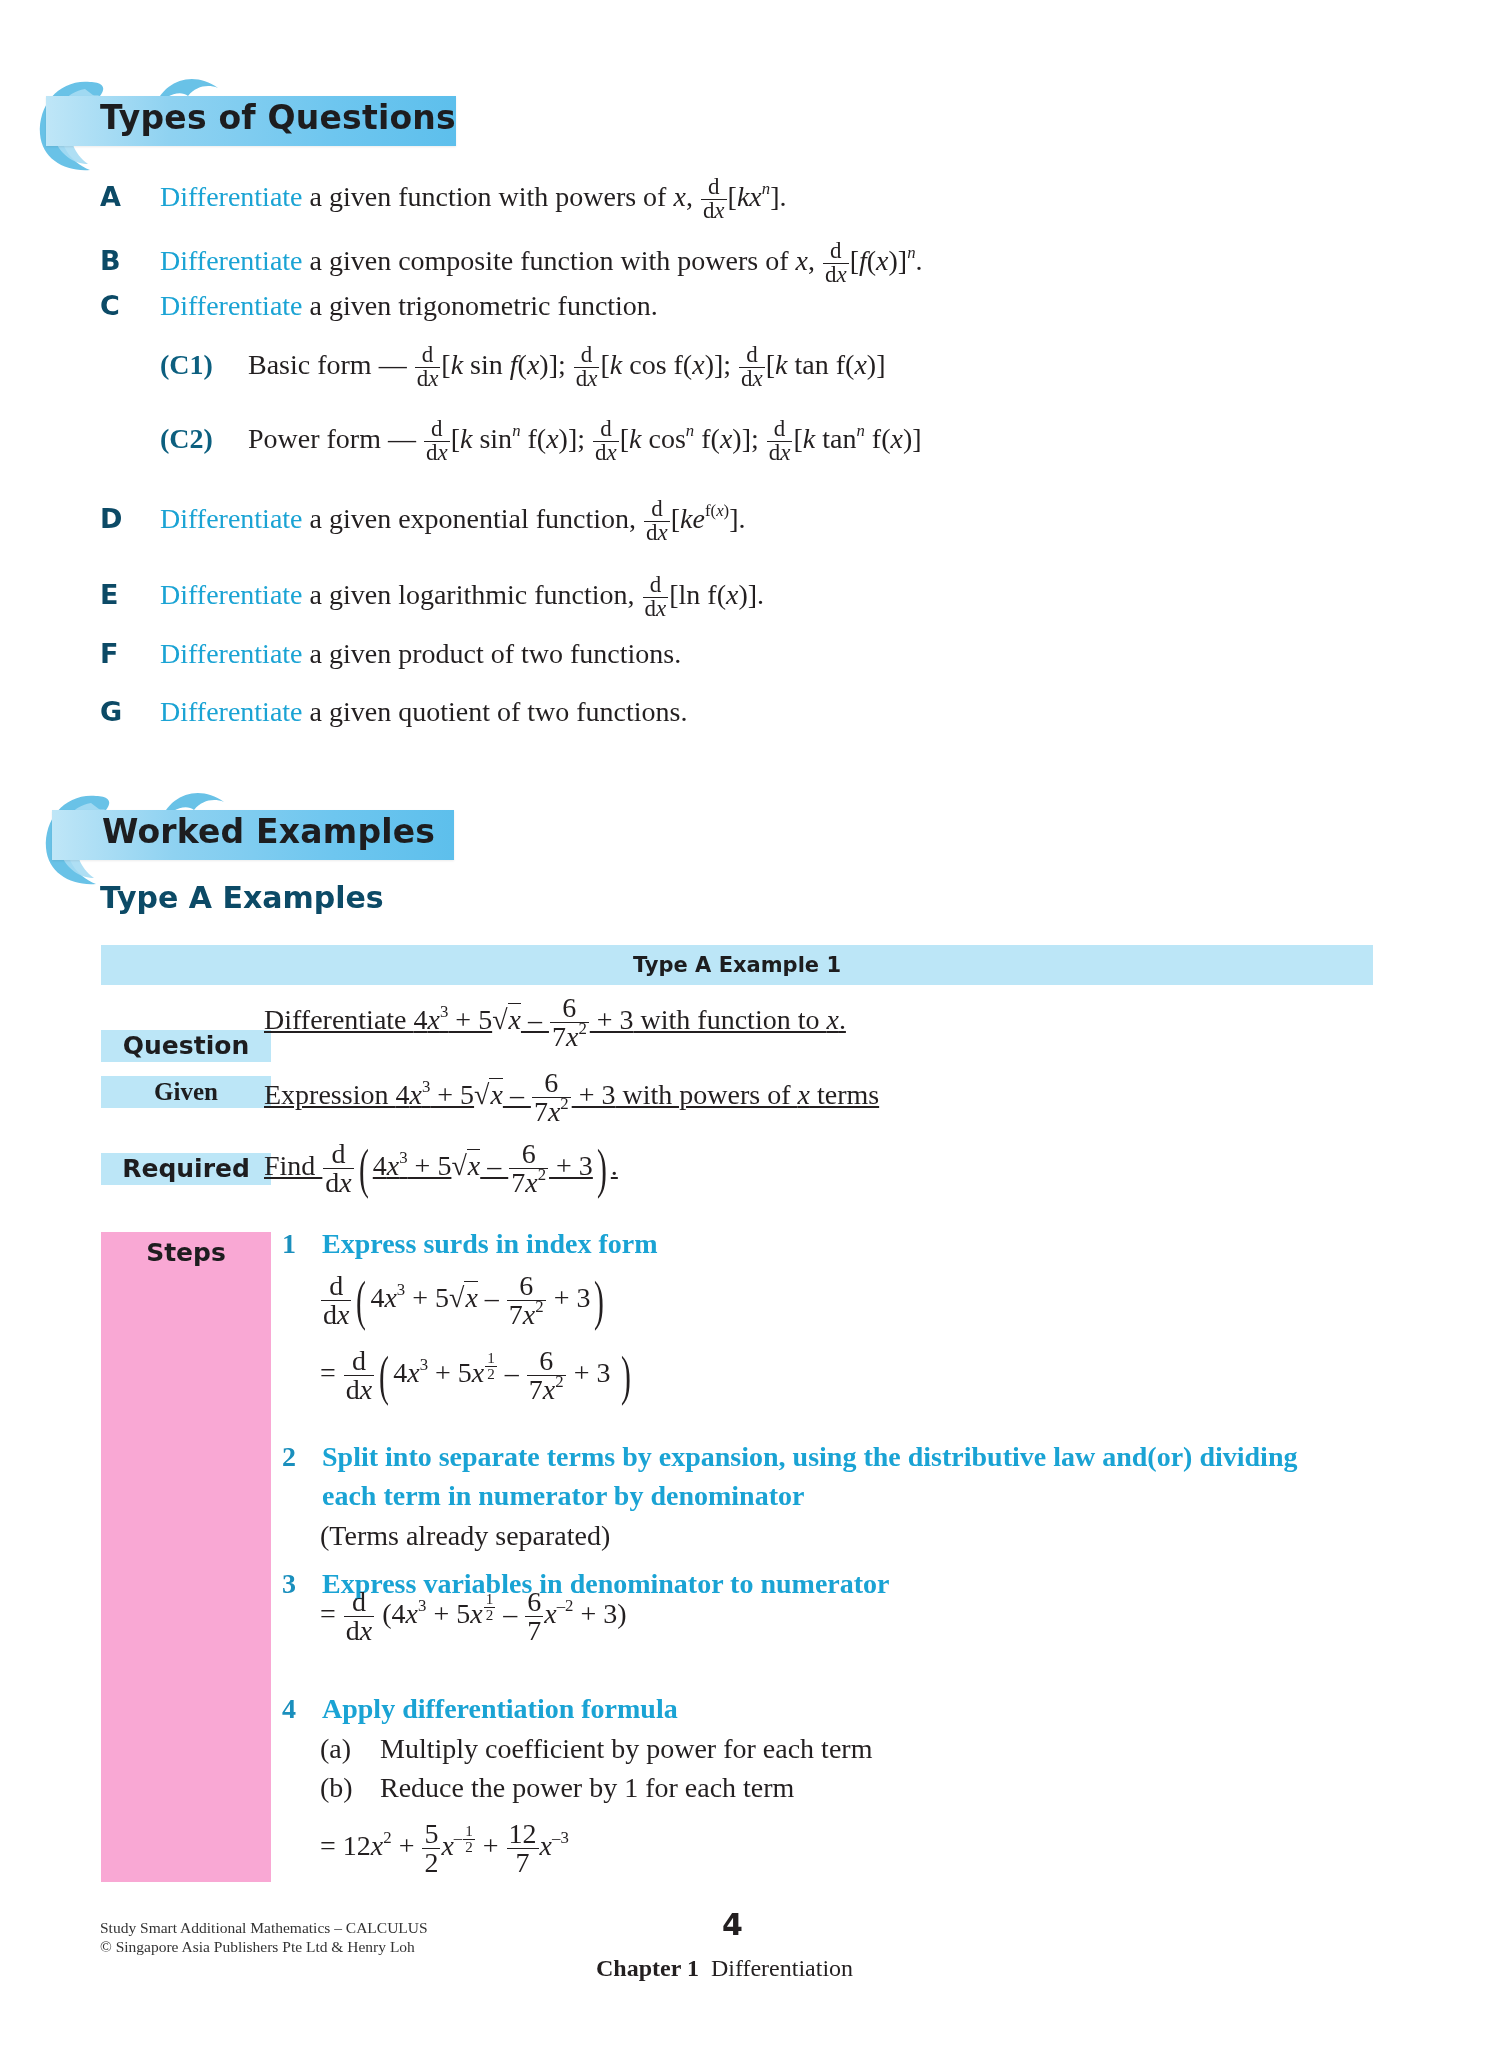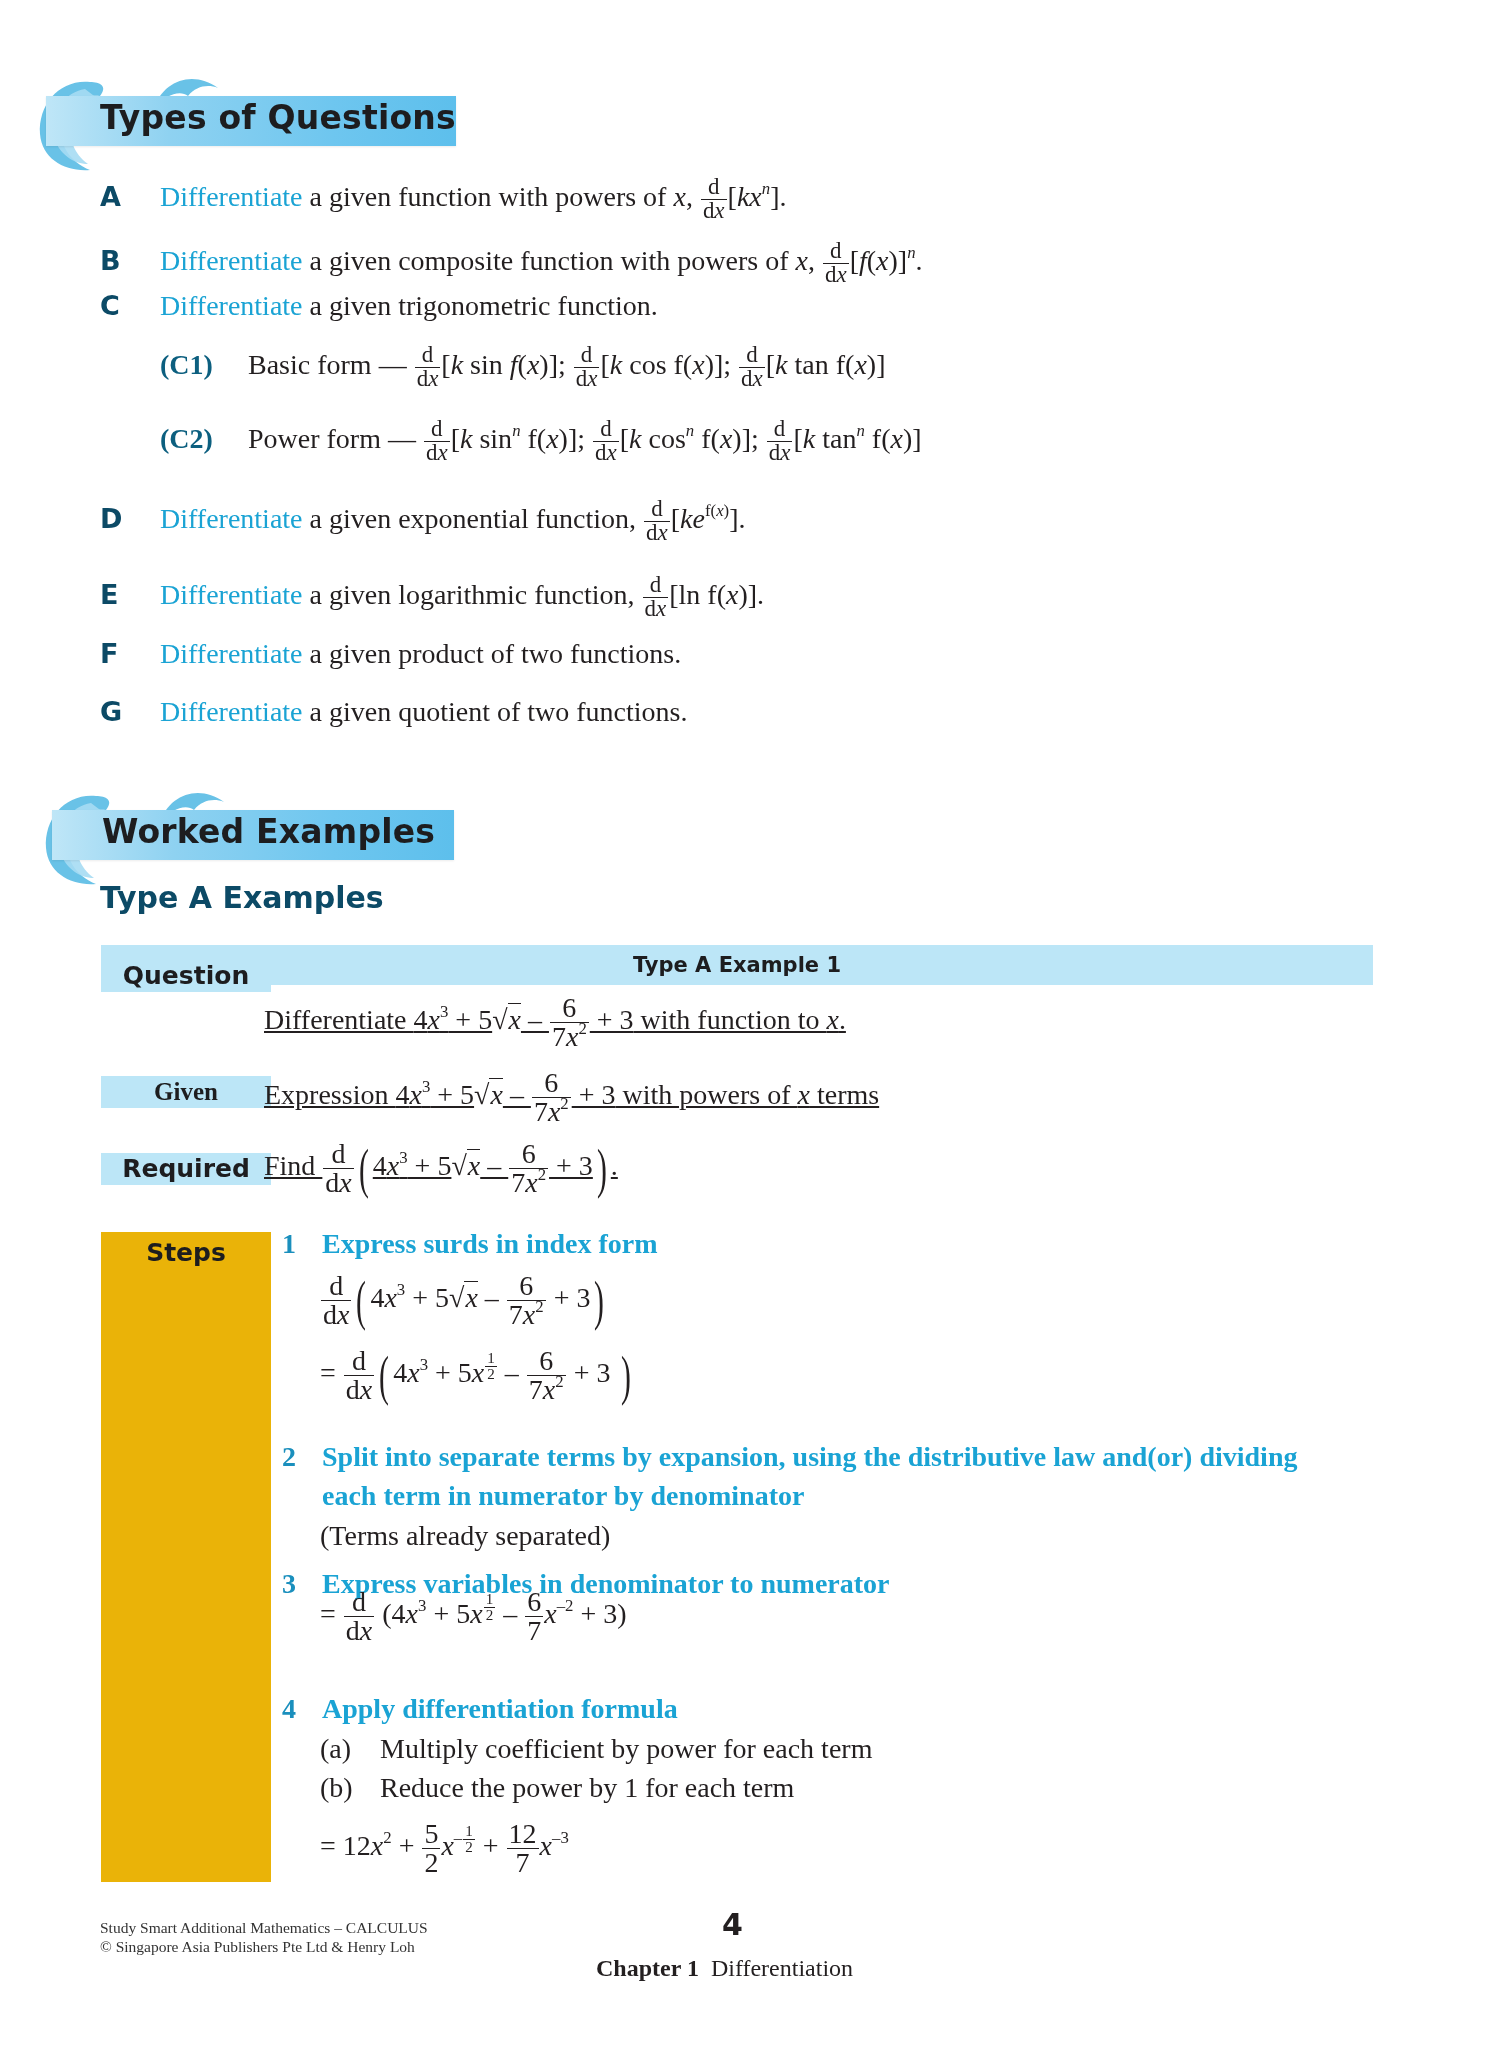--- a/index.html
+++ b/index.html
@@ -36,21 +36,21 @@
 
   
   .ex-bar { position:absolute; left:101px; top:945px; width:1272px; height:40px; background:#bce6f7;
     text-align:center; font-family:"DejaVu Sans", sans-serif; font-weight:bold; font-size:21px;
     line-height:40px; color:#1d1d1f; }
 
   .label-box { position:absolute; left:101px; width:170px; background:#bce6f7; text-align:center;
     font-family:"DejaVu Sans", sans-serif; font-weight:bold; font-size:25px; color:#1d1d1f; }
   .row-text { position:absolute; left:264px; font-size:28px; white-space:nowrap;text-decoration:underline; }
 
-  .steps-col { position:absolute; left:101px; top:1232px; width:170px; height:650px; background:#eab308; }
+  .steps-col { position:absolute; left:101px; top:1232px; width:170px; height:650px; background:#f9a8d4; }
   .steps-col span { display:block; text-align:center; padding-top:6px; font-family:"DejaVu Sans", sans-serif;
     font-weight:bold; font-size:25px; color:#1d1d1f; }
 
   .step-head { position:absolute; left:282px; font-size:28px; font-weight:bold; color:#1aa3d4; white-space:nowrap; }
   .step-head .n { display:inline-block; width:40px; color:#1a8fbd; }
   .step-line { position:absolute; left:320px; font-size:28px; white-space:nowrap; }
   .paren { font-size:54px; vertical-align:middle; font-weight:normal; display:inline-block; transform:scaleX(0.55); line-height:1; }
   .sqrt { display:inline-block; }
   .sqrt .rad { border-top:1.5px solid #231f20; padding-left:1px; }
 
@@ -129,21 +129,21 @@
     <path d="M5 40 C15 10 45 0 70 18 C60 14 48 16 40 26 C32 20 18 24 5 40Z" fill="#4fb7e3" opacity="0.85"></path>
   </svg>
   <div class="bar" style="width:402px;"></div>
   <div class="title" style="left:58px;">Worked Examples</div>
 </div>
 
 <div class="type-head">Type A Examples</div>
 
 <div class="ex-bar">Type A Example 1</div>
 
-<div class="label-box" style="top:960px; height:32px; line-height:32px;">Question</div>
+<div class="label-box" style="top:1030px; height:32px; line-height:32px;">Question</div>
 <div class="row-text" style="top:994px;">
   <span>Differentiate </span>4<i>x</i><sup>3</sup> + 5<span class="sqrt">√<span class="rad"><i>x</i></span></span> –
   <span class="frac"><span class="num">6</span><span class="den">7<i>x</i><sup>2</sup></span></span> + 3<span> with function to </span><i>x</i>.
 </div>
 
 <div class="label-box" style="top:1076px; height:32px; line-height:32px;font-family:Liberation Serif, serif;">Given</div>
 <div class="row-text" style="top:1069px;">
   <span>Expression </span>4<i>x</i><sup>3</sup> + 5<span class="sqrt">√<span class="rad"><i>x</i></span></span> –
   <span class="frac"><span class="num">6</span><span class="den">7<i>x</i><sup>2</sup></span></span> + 3<span> with powers of </span><i>x</i><span> terms</span>
 </div>

